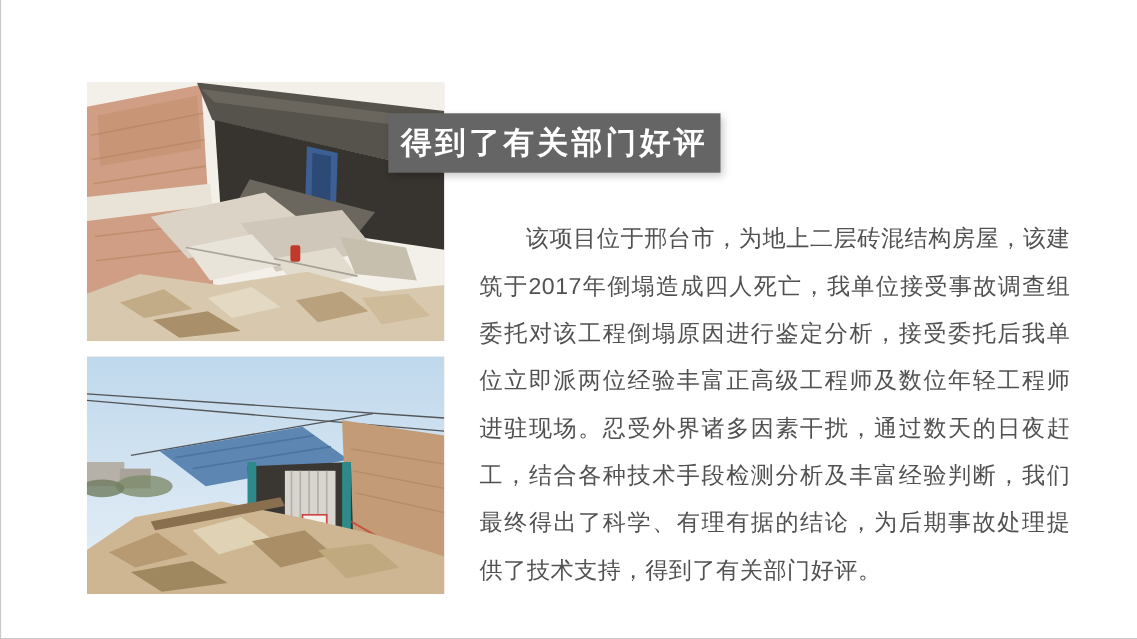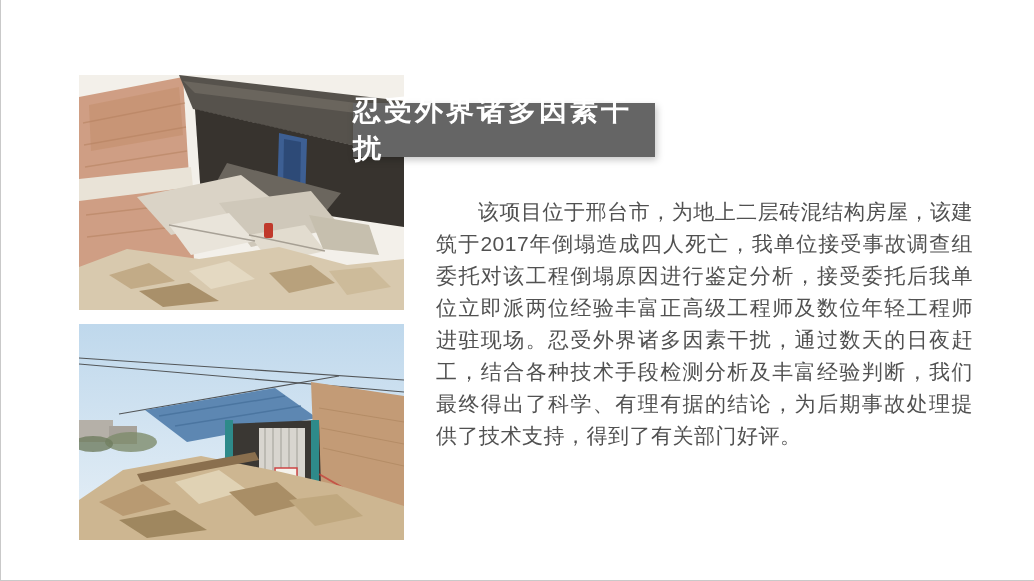--- a/index.html
+++ b/index.html
@@ -43,21 +43,21 @@
   .content h3{
     margin:0 0 12px 0;
     font-size:22px;
     font-weight:bold;
     color:#3c3c3c;
     letter-spacing:1px;
   }
   .content p{
     margin:0;
     font-size:21px;
-    line-height:32px;
+    line-height:43px;
     color:#515151;
     text-indent:2em;
     letter-spacing:0.5px;
     text-align:justify;
   }
 </style>
 </head>
 <body>
 
 <div class="page">
@@ -167,20 +167,20 @@
       <polygon points="96,158 140,146 168,166 120,180" fill="#e0d2b4"></polygon>
       <polygon points="150,168 198,158 224,180 176,192" fill="#a98e66"></polygon>
       <polygon points="210,176 258,170 284,192 236,202" fill="#c0a87f"></polygon>
       <polygon points="40,196 96,186 128,206 68,214" fill="#9f875f"></polygon>
 
       <polygon points="58,150 176,128 180,136 62,158" fill="#8a6f4e"></polygon>
     </svg>
   </figure>
 
   <div class="banner">
-    <span>忍受外界诸多因素干扰</span>
+    <span>得到了有关部门好评</span>
   </div>
 
   <div class="content">
     <p>该项目位于邢台市，为地上二层砖混结构房屋，该建筑于2017年倒塌造成四人死亡，我单位接受事故调查组委托对该工程倒塌原因进行鉴定分析，接受委托后我单位立即派两位经验丰富正高级工程师及数位年轻工程师进驻现场。忍受外界诸多因素干扰，通过数天的日夜赶工，结合各种技术手段检测分析及丰富经验判断，我们最终得出了科学、有理有据的结论，为后期事故处理提供了技术支持，得到了有关部门好评。</p>
   </div>
 
 </div>
 
 </body></html>

